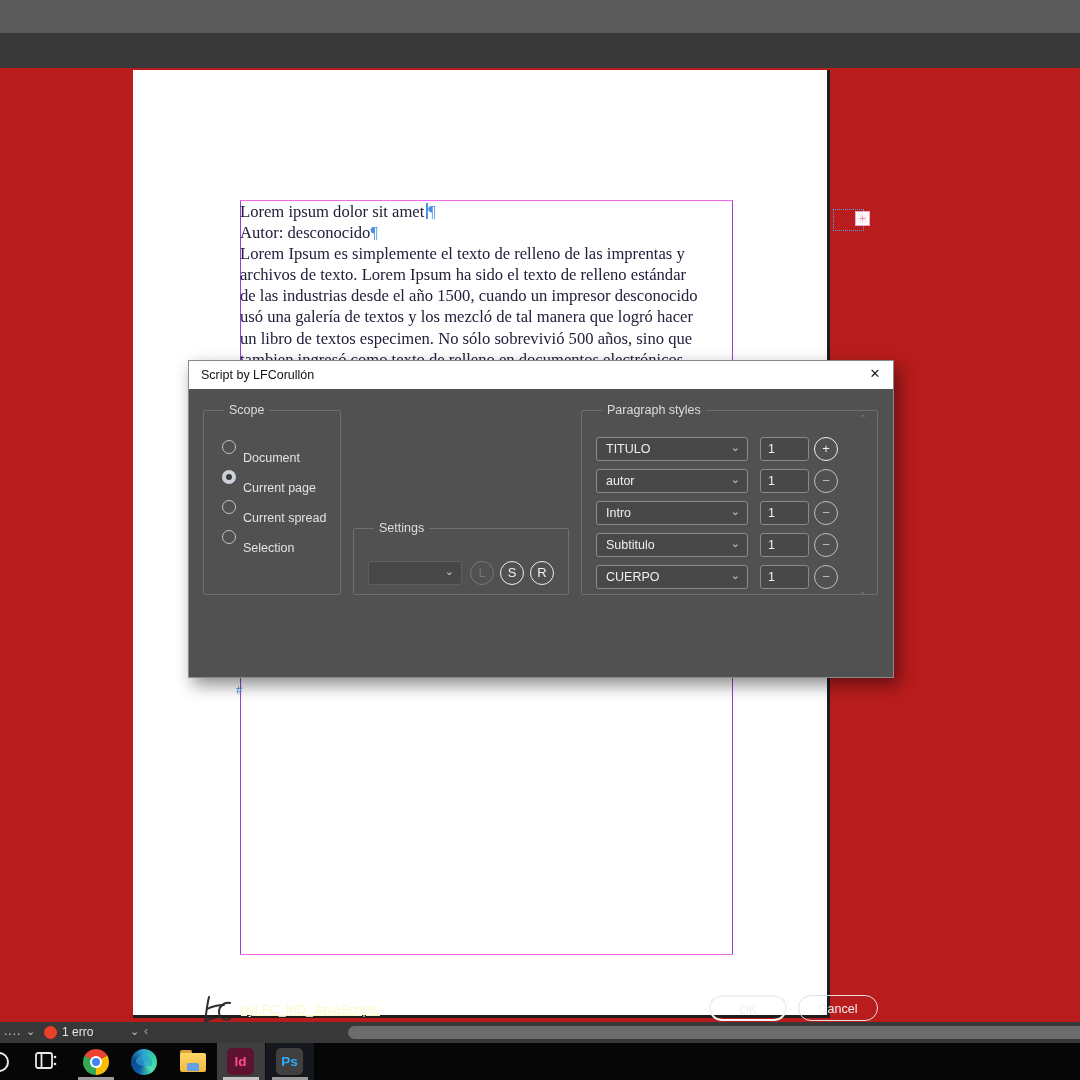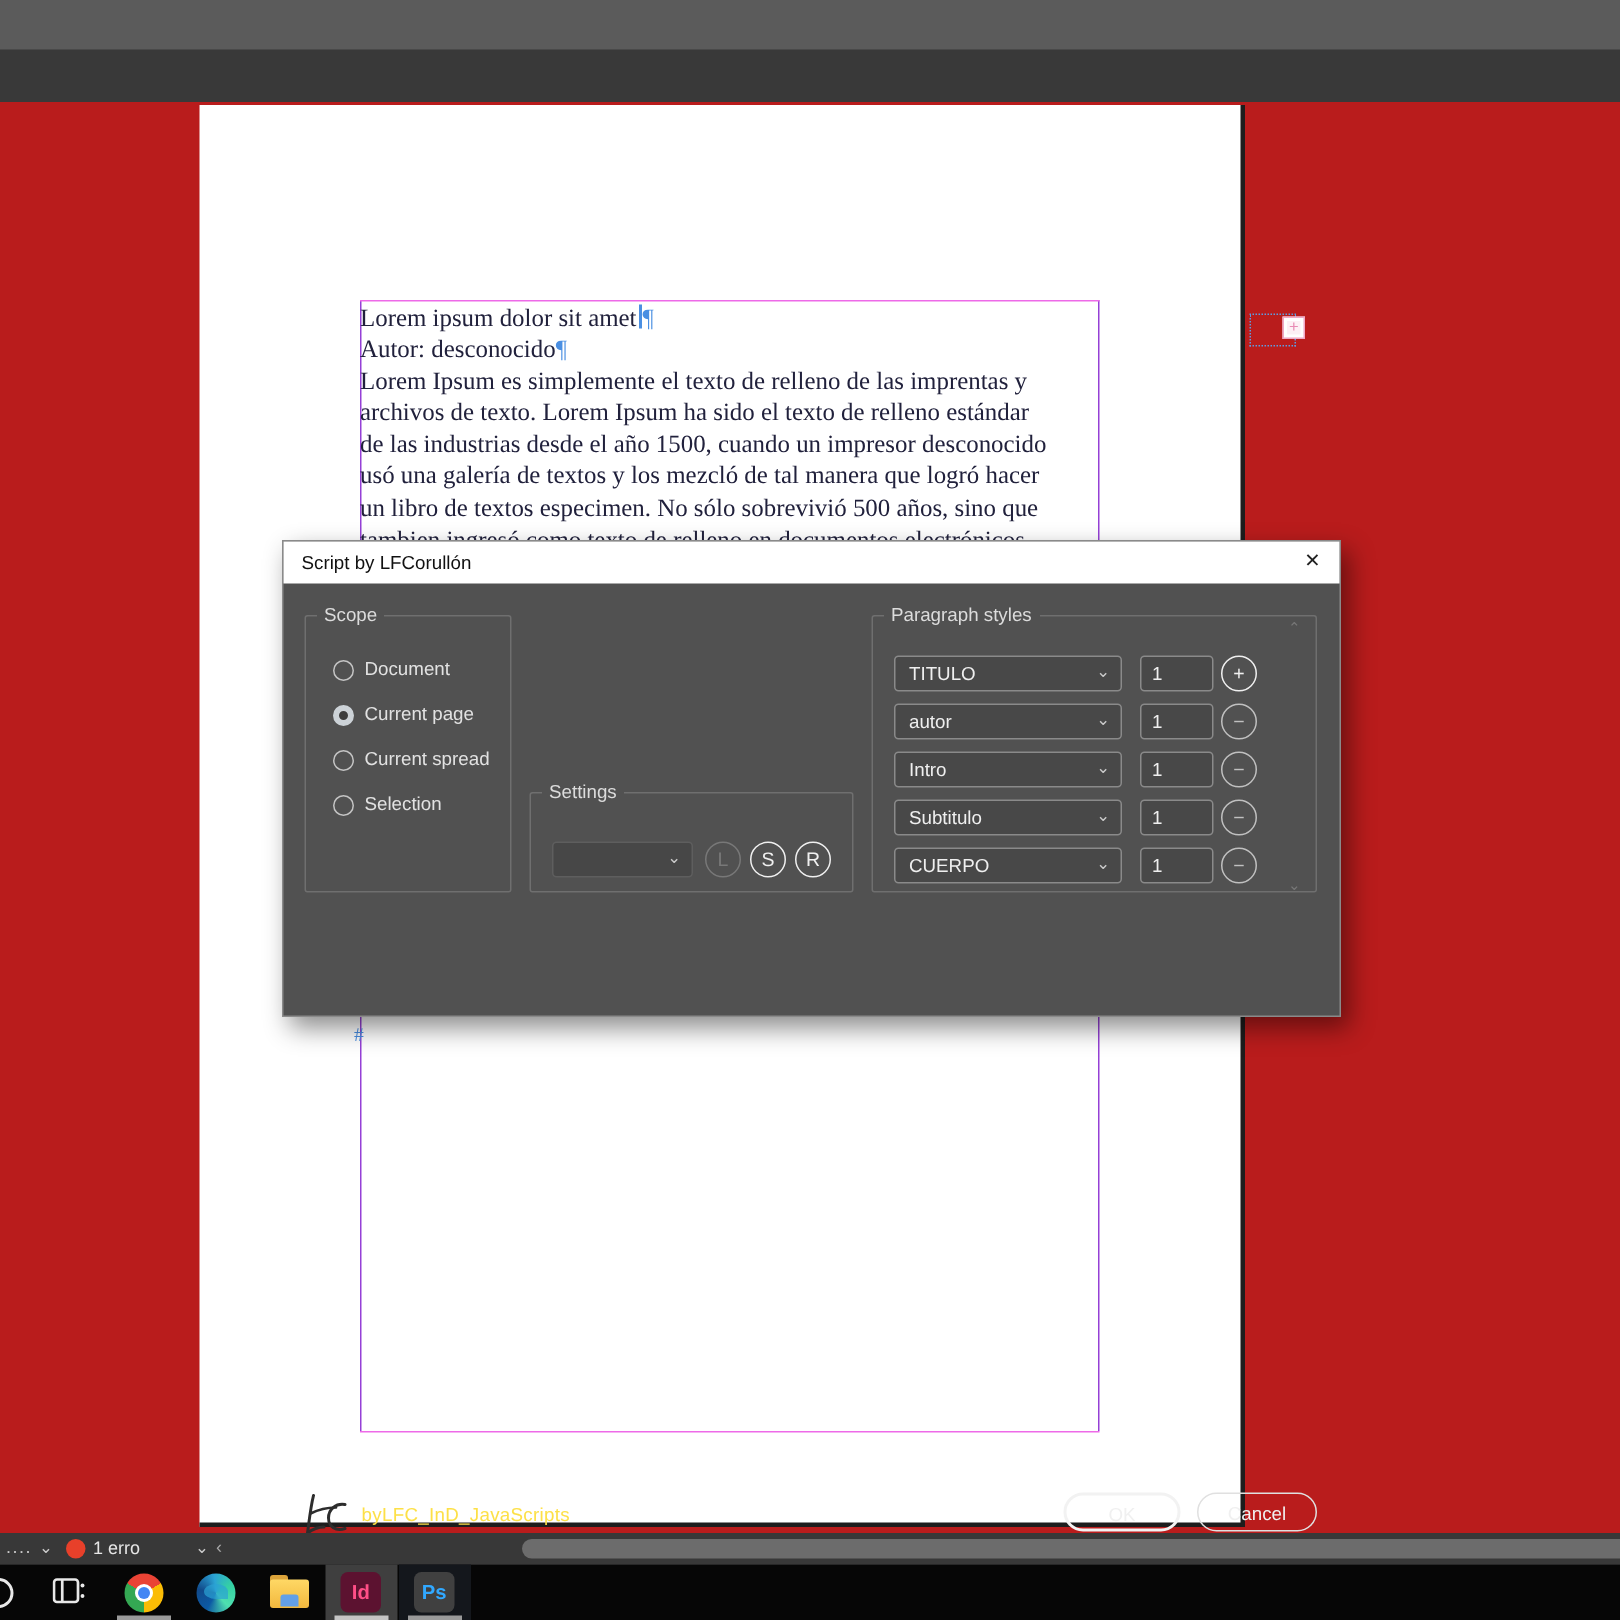--- a/index.html
+++ b/index.html
@@ -25,44 +25,44 @@
   #sel-frame{left:700px;top:139px;width:29px;height:20px;border:1px dotted #5f9be0;}
   #anchor-box{left:722px;top:141px;width:13px;height:13px;border:1px solid #f0a8c6;background:#fdf0f5;
               box-shadow:inset 0 0 0 2px #fff;color:#e88bb5;font-size:11px;line-height:13px;text-align:center;}
   
   #dialog{left:188px;top:360px;width:704px;height:316px;background:#515151;border:1px solid #8a8a8a;
           box-shadow:5px 7px 16px rgba(0,0,0,.45);}
   #dlg-title{position:absolute;left:0;top:0;width:100%;height:28px;background:#fff;color:#111;}
   #dlg-title span.t{position:absolute;left:12px;top:7px;font-size:12.5px;}
   #dlg-close{position:absolute;right:8px;top:5px;width:20px;height:18px;text-align:center;font-size:13px;color:#222;cursor:pointer;}
   fieldset.grp{position:absolute;margin:0;padding:0;border:1px solid #6f6f6f;border-radius:2px;background:transparent;}
-  fieldset.grp legend{margin-left:7px;padding:0 5px;font-size:12.5px;color:#dcdcdc;}
+  fieldset.grp legend{margin-left:20px;padding:0 5px;font-size:12.5px;color:#dcdcdc;}
   .radio-row{position:absolute;left:18px;height:16px;}
   .radio{position:absolute;left:0;top:1px;width:12px;height:12px;border:1px solid #c4c4c4;border-radius:50%;background:transparent;}
   .radio.sel{border:4px solid #ccd2d7;background:#3d3d3d;width:6px;height:6px;}
-  .radio-label{position:absolute;left:21px;top:0;font-size:12.5px;color:#e2e2e2;white-space:nowrap;text-align:center;}
+  .radio-label{position:absolute;left:21px;top:12px;font-size:12.5px;color:#e2e2e2;white-space:nowrap;text-align:center;}
   .checkbox{position:absolute;left:18px;top:24px;width:13px;height:13px;background:#93a3b1;border:1px solid #a9b6c0;
             border-radius:2px;color:#252d35;font-size:11px;line-height:13px;text-align:center;font-weight:bold;}
   .cb-label{position:absolute;left:40px;top:25px;font-size:12.5px;color:#e2e2e2;white-space:nowrap;}
   .text-input{position:absolute;background:#434343;border:1px solid #7a7a7a;border-radius:3px;color:#d8d8d8;
               font-size:12.5px;padding:0 8px;font-family:"Liberation Sans",sans-serif;}
   .dd{position:absolute;background:#484848;border:1px solid #8a8a8a;border-radius:3px;color:#efefef;font-size:12.5px;}
   .dd .dd-label{position:absolute;left:9px;top:4px;white-space:nowrap;}
   .dd .chev{position:absolute;right:7px;top:3px;color:#c9c9c9;font-size:11px;}
   .dd.disabled{background:#474747;border-color:#5e5e5e;}
   .numbox{position:absolute;width:40px;height:22px;background:#484848;border:1px solid #8a8a8a;border-radius:3px;
           color:#efefef;font-size:12.5px;padding-left:7px;line-height:22px;}
   .circle-btn{position:absolute;width:22px;height:22px;border-radius:50%;text-align:center;line-height:21px;
               font-size:13px;cursor:pointer;}
   .cb-bright{border:1.5px solid #f0f0f0;color:#f0f0f0;}
   .cb-mid{border:1.5px solid #c0c0c0;color:#c0c0c0;}
   .cb-dim{border:1.5px solid #787878;color:#787878;}
   .grp-chev{position:absolute;right:10px;color:#787878;font-size:10px;}
   #dlg-footer{position:absolute;left:0;top:628px;width:100%;height:46px;}
-  #brand-text{position:absolute;left:52px;top:14px;font-size:12.5px;color:#fde047;letter-spacing:.2px;}
+  #brand-text{position:absolute;left:52px;top:14px;font-size:12.5px;color:#fef9c3;letter-spacing:.2px;text-decoration:underline;}
   .pill-btn{position:absolute;top:6px;height:26px;border-radius:14px;background:transparent;color:#f0f0f0;
             font-size:12.5px;text-align:center;line-height:25px;cursor:pointer;font-family:"Liberation Sans",sans-serif;}
   #ok-btn{left:520px;width:78px;border:2px solid #f2f2f2;}
   #cancel-btn{left:609px;width:80px;border:1.5px solid #e0e0e0;}
   
   #statusbar{left:0;top:1022px;width:1080px;height:21px;background:#383838;color:#c9c9c9;font-size:12px;}
   #err-dot{position:absolute;left:44px;top:4px;width:13px;height:13px;border-radius:50%;background:#e8402a;}
   #scroll-thumb{position:absolute;left:348px;top:4px;width:732px;height:13px;background:#6c6c6c;border-radius:7px 0 0 7px;}
   
   #taskbar{left:0;top:1043px;width:1080px;height:37px;background:#060606;}

